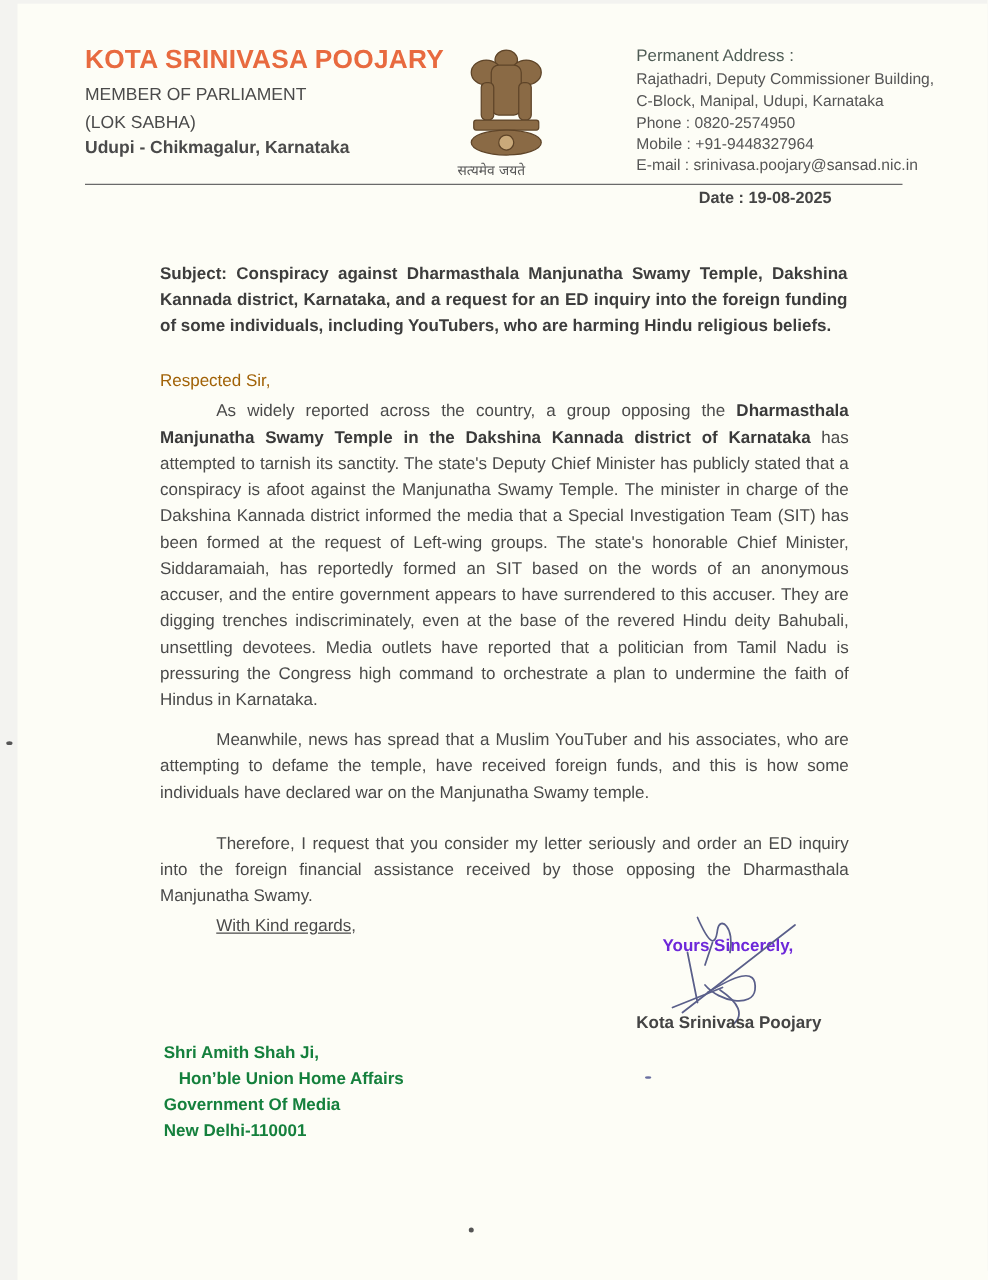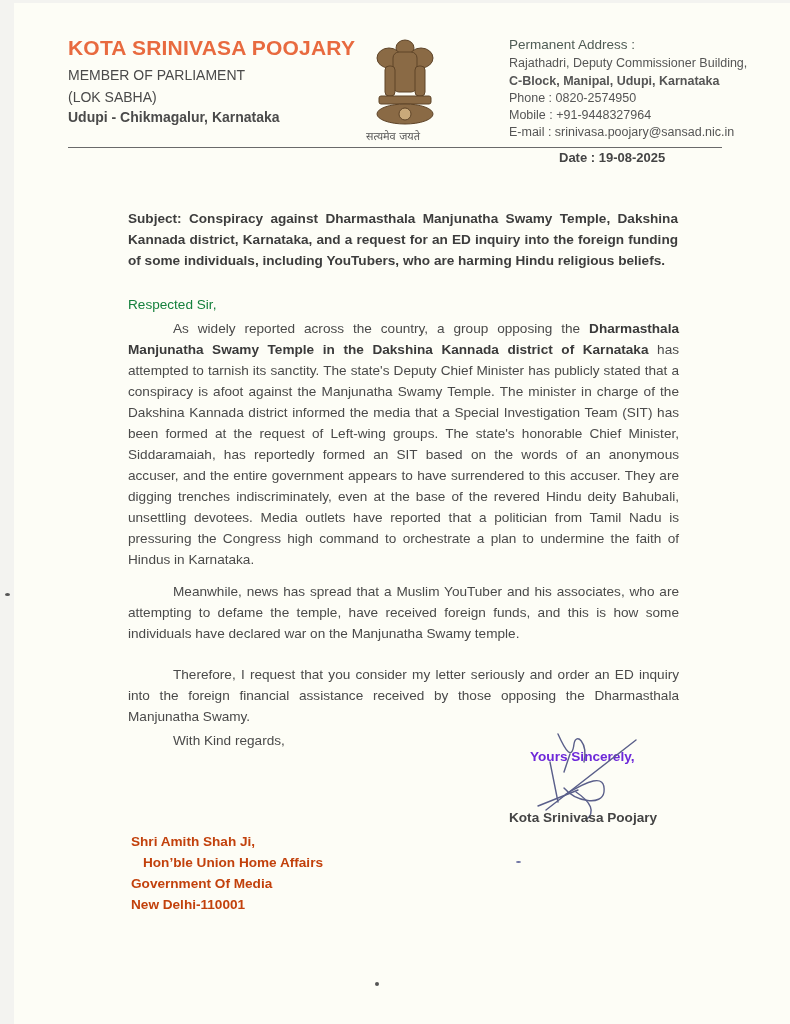--- a/index.html
+++ b/index.html
@@ -42,26 +42,26 @@
       font-size:13.6px; font-weight:bold; line-height:21px; color:#3d3d3d;
       text-align:justify;
     }
     .para {
       position:absolute; left:128px; width:551px;
       font-size:13.6px; line-height:21px; color:#4a4a4a;
       text-align:justify;
     }
     .para .indent { display:inline-block; width:45px; }
     .para b { color:#3a3a3a; }
-    .salut { position:absolute; left:128px; top:297px; font-size:13.6px; color:#15803d; }
-    .regards { position:absolute; left:173px; top:733px; font-size:13.6px; color:#4a4a4a; }
+    .salut { position:absolute; left:128px; top:297px; font-size:13.6px; color:#a16207; }
+    .regards { position:absolute; left:173px; top:733px; font-size:13.6px; color:#4a4a4a;text-decoration:underline; }
     .yours { position:absolute; left:530px; top:749px; font-size:13.6px; font-weight:bold; color:#6d28d9; }
     .signame { position:absolute; left:509px; top:810px; font-size:13.6px; font-weight:bold; color:#444; }
     .sig { position:absolute; left:536px; top:732px; width:120px; height:90px; }
-    .to { position:absolute; left:131px; font-size:13.6px; font-weight:bold; color:#c2410c; }
+    .to { position:absolute; left:131px; font-size:13.6px; font-weight:bold; color:#15803d; }
     .speck { position:absolute; background:#555; border-radius:50%; }
   </style>
 </head>
 <body>
 
 <div class="page"></div>
 
 <div class="name">KOTA SRINIVASA POOJARY</div>
 <div class="hdr-line" style="top:67px;">MEMBER OF PARLIAMENT</div>
 <div class="hdr-line" style="top:89px;">(LOK SABHA)</div>
@@ -77,21 +77,21 @@
     <rect x="46" y="30" width="10" height="30" rx="4"></rect>
     <rect x="10" y="60" width="52" height="8" rx="2"></rect>
     <ellipse cx="36" cy="78" rx="28" ry="10"></ellipse>
     <circle cx="36" cy="78" r="6" fill="#c9a97a"></circle>
   </g>
 </svg>
 <div class="motto">सत्यमेव जयते</div>
 
 <div class="addr title" style="top:37px;">Permanent Address :</div>
 <div class="addr" style="top:56px;">Rajathadri, Deputy Commissioner Building,</div>
-<div class="addr" style="top:74px;font-weight:bold;">C-Block, Manipal, Udupi, Karnataka</div>
+<div class="addr" style="top:74px;">C-Block, Manipal, Udupi, Karnataka</div>
 <div class="addr" style="top:91px;">Phone : 0820-2574950</div>
 <div class="addr" style="top:108px;text-align:center;">Mobile : +91-9448327964</div>
 <div class="addr" style="top:125px;">E-mail : srinivasa.poojary@sansad.nic.in</div>
 
 <div class="rule"></div>
 <div class="date">Date : 19-08-2025</div>
 
 <div class="subject">Subject: Conspiracy against Dharmasthala Manjunatha Swamy Temple, Dakshina Kannada district, Karnataka, and a request for an ED inquiry into the foreign funding of some individuals, including YouTubers, who are harming Hindu religious beliefs.</div>
 
 <div class="salut">Respected Sir,</div>

